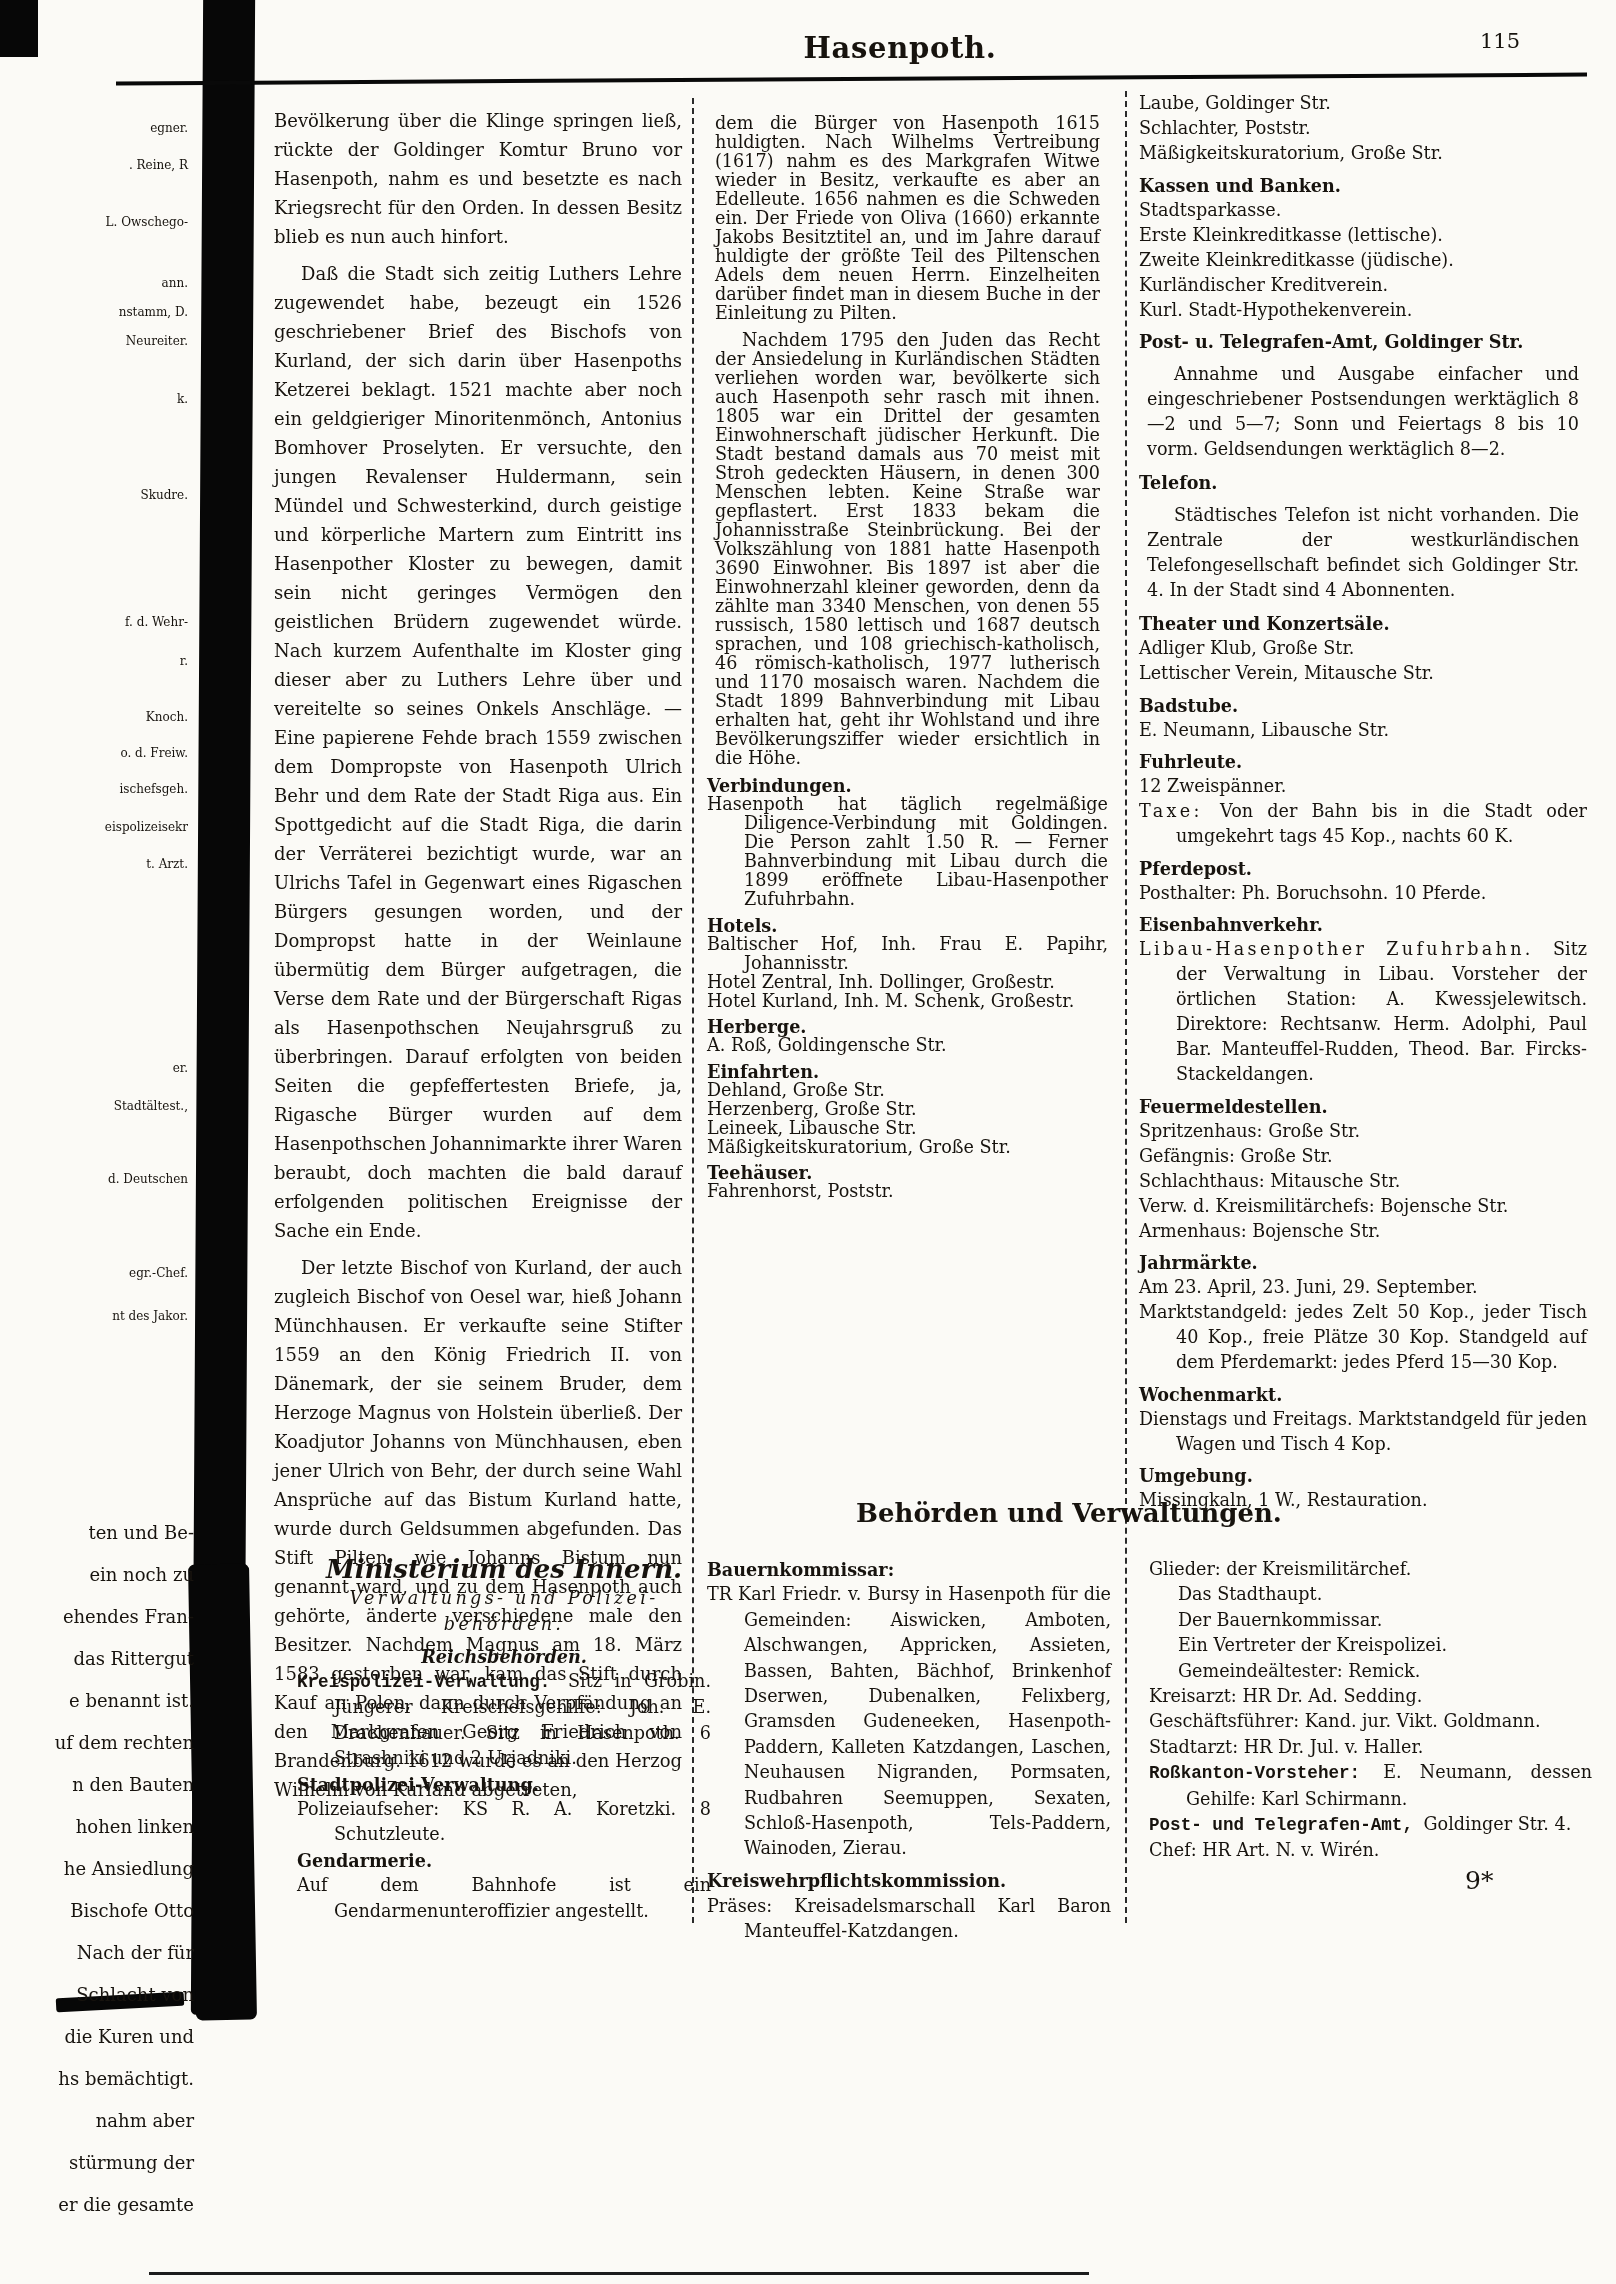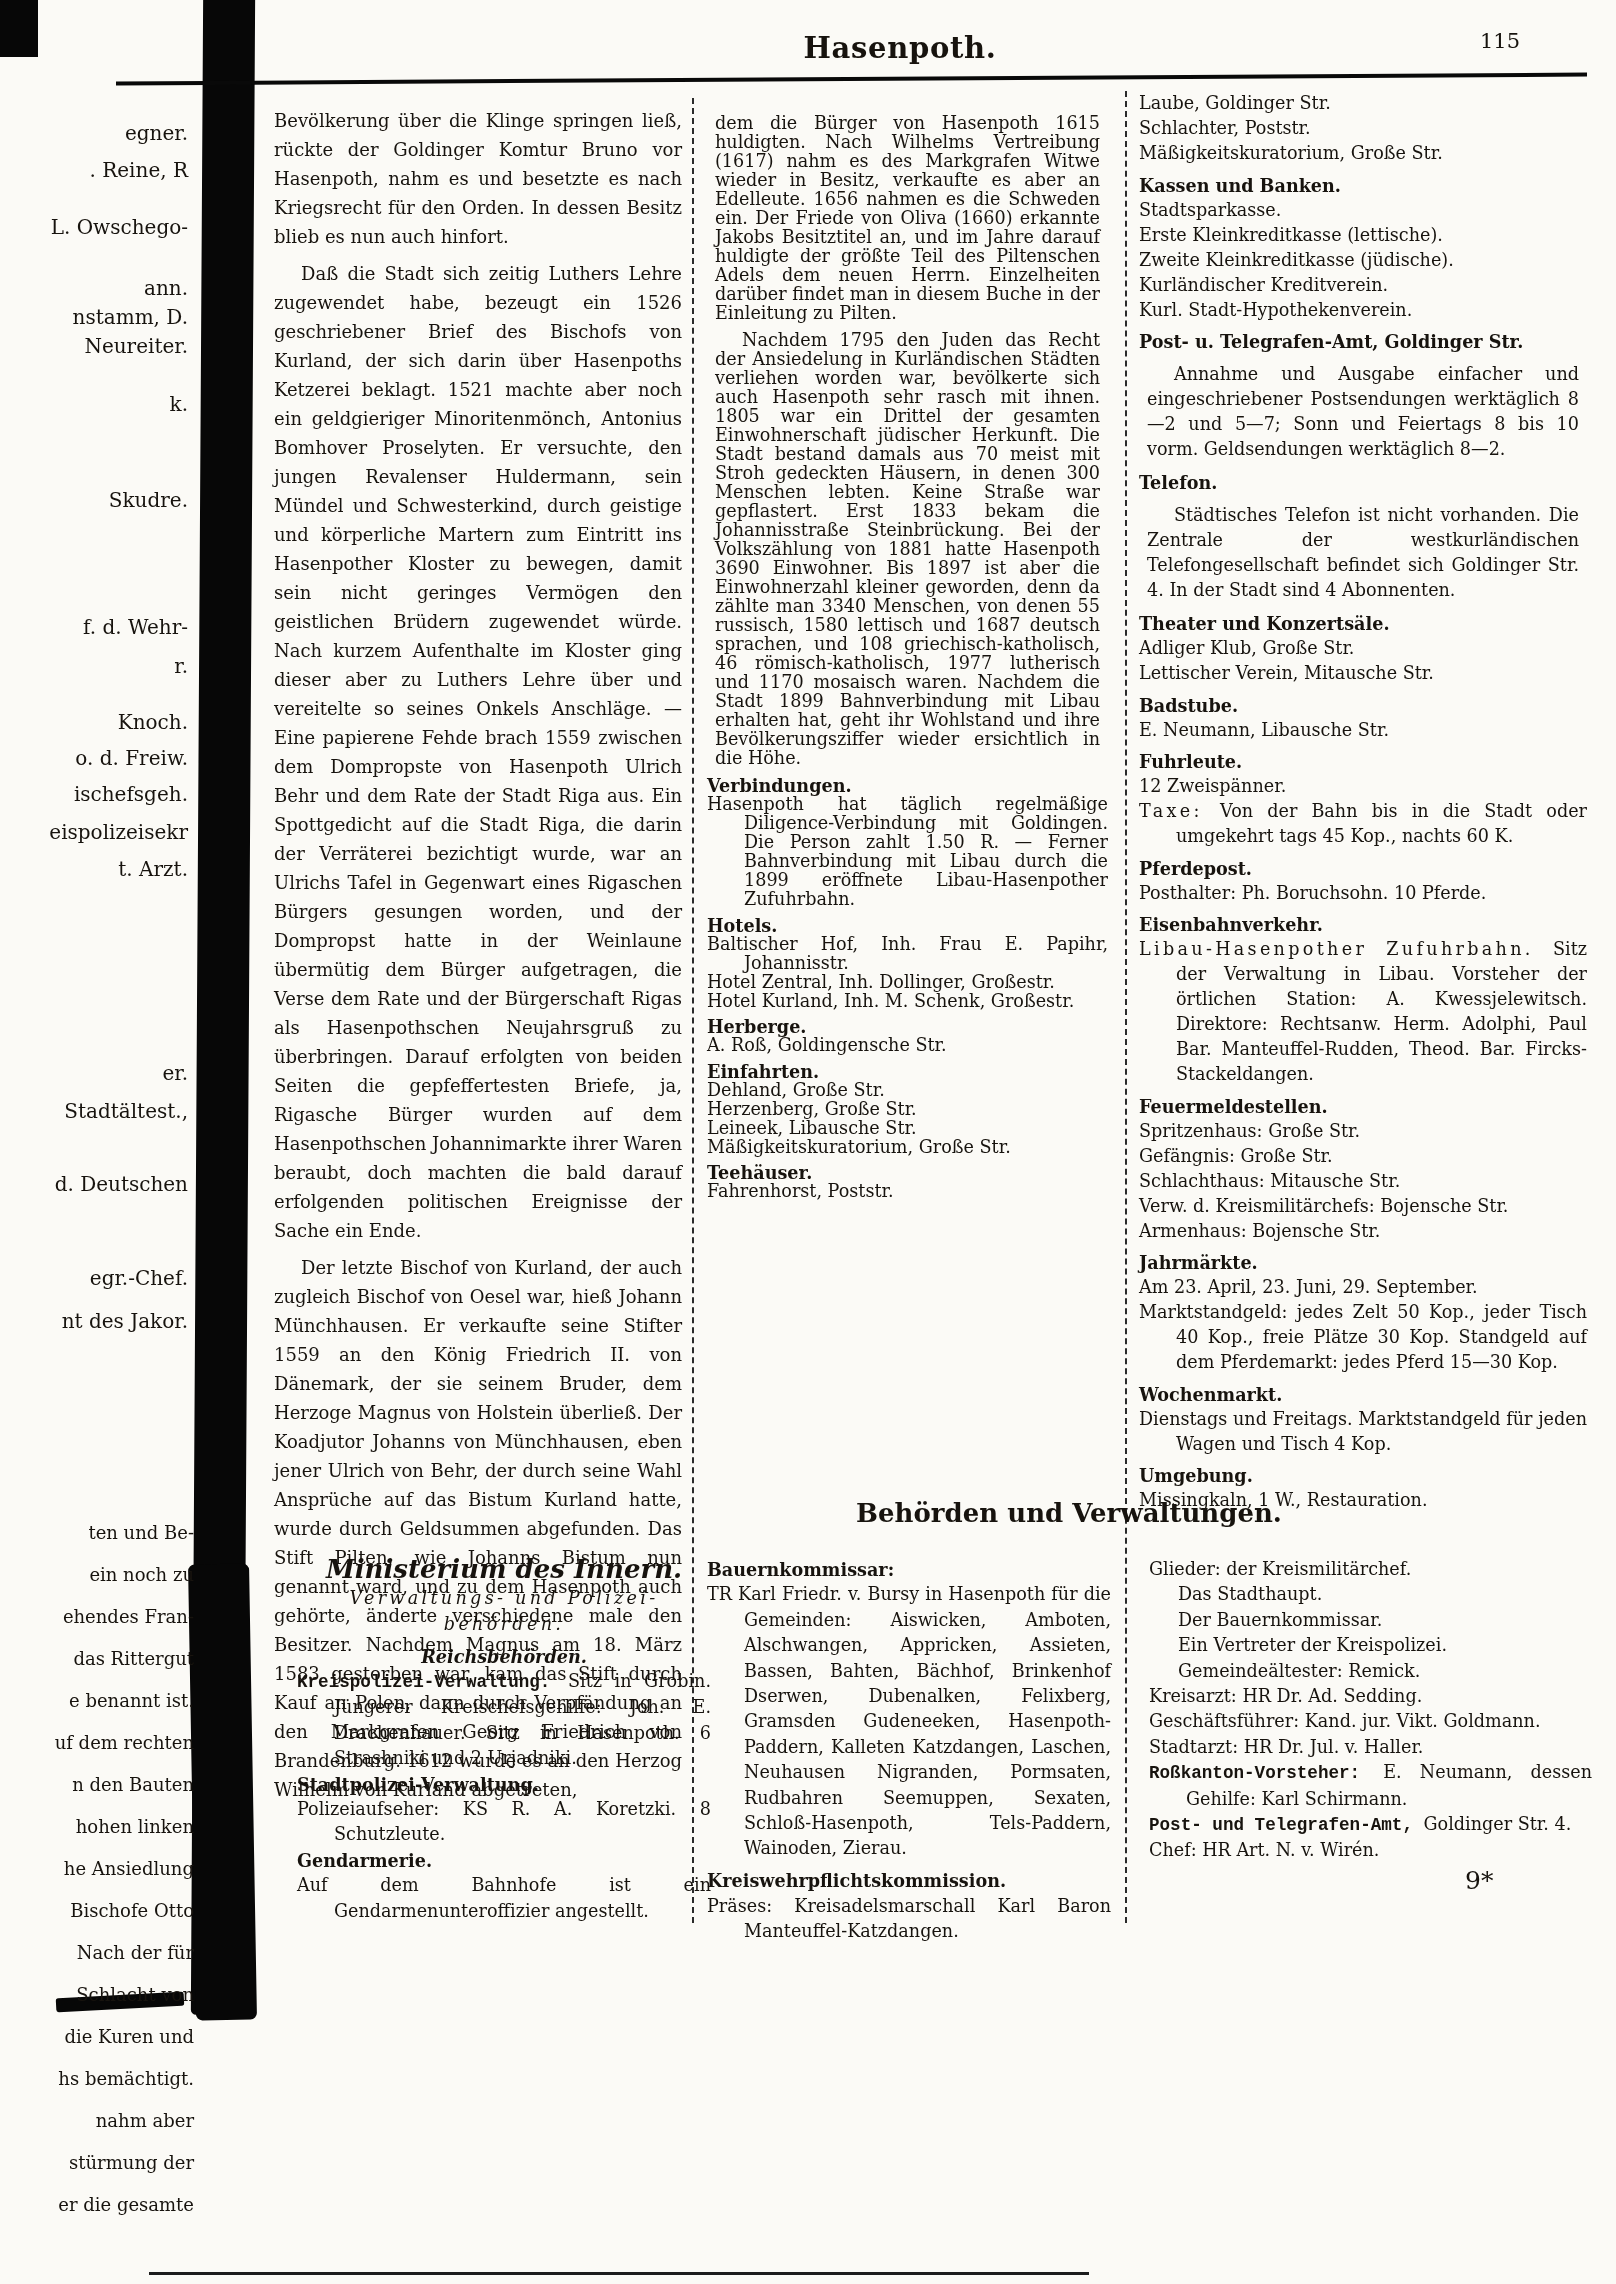--- a/index.html
+++ b/index.html
@@ -38,21 +38,21 @@
   
   .bcol{text-align:justify;font-size:17.6px;line-height:25.4px;}
   .bleft{top:1557px;left:297px;width:414px;}
   .bmid{top:1557px;left:707px;width:404px;}
   .bright{top:1557px;left:1149px;width:443px;}
   .center{text-align:center;font-style:italic;}
   .minist-title{font-size:26px;font-weight:bold;margin-bottom:3.9px;}
   .ind{padding-left:29px;}
   .footer-mark{top:1866px;left:1465px;font-size:25px;}
   
-  .margin-frag{left:0;width:188px;text-align:right;font-size:20px;white-space:nowrap;}
+  .margin-frag{left:0;width:188px;text-align:right;font-size:12px;white-space:nowrap;}
   .margin-bottom-block{top:1507px;left:0;width:194px;text-align:right;font-size:18px;line-height:32px;}
   .margin-bottom-block div{white-space:nowrap;margin-top:10px;}
 </style>
 </head>
 <body>
 
 <div class="page">
 
   <div class="abs corner-blob"></div>
   <div class="abs gutter"></div>

